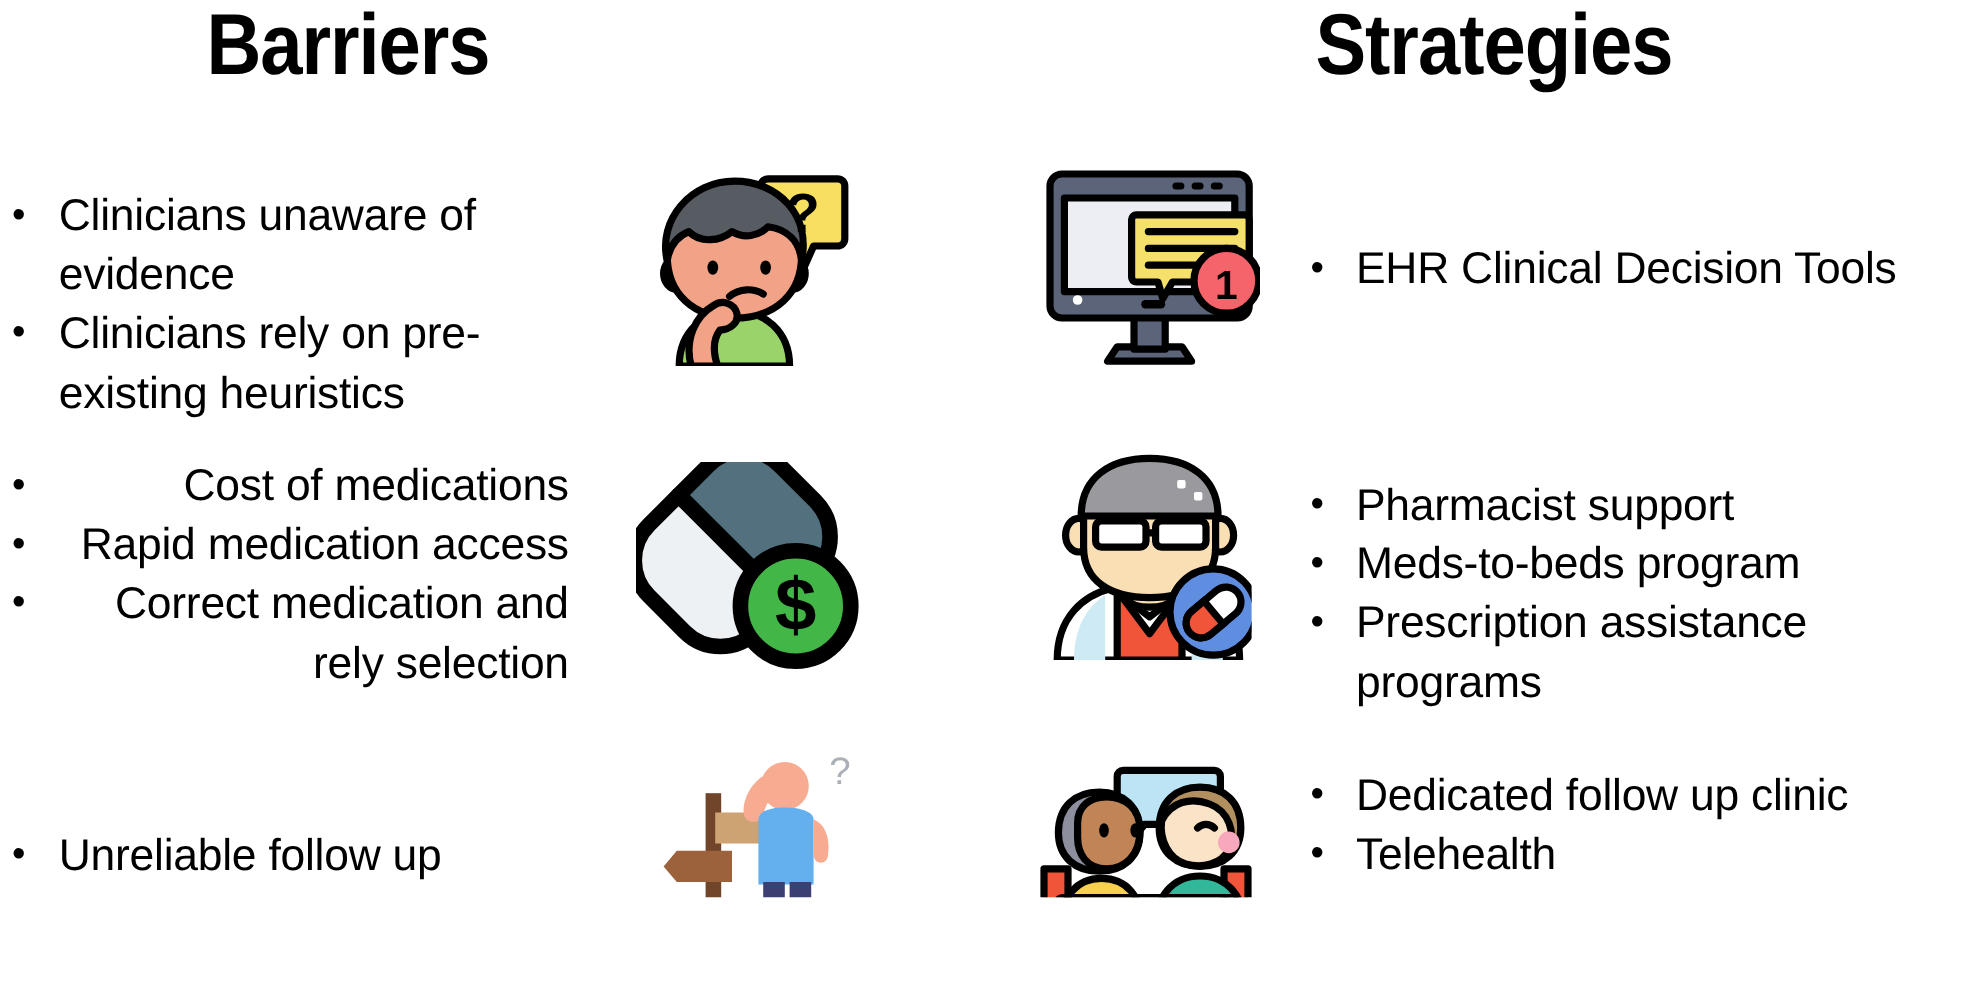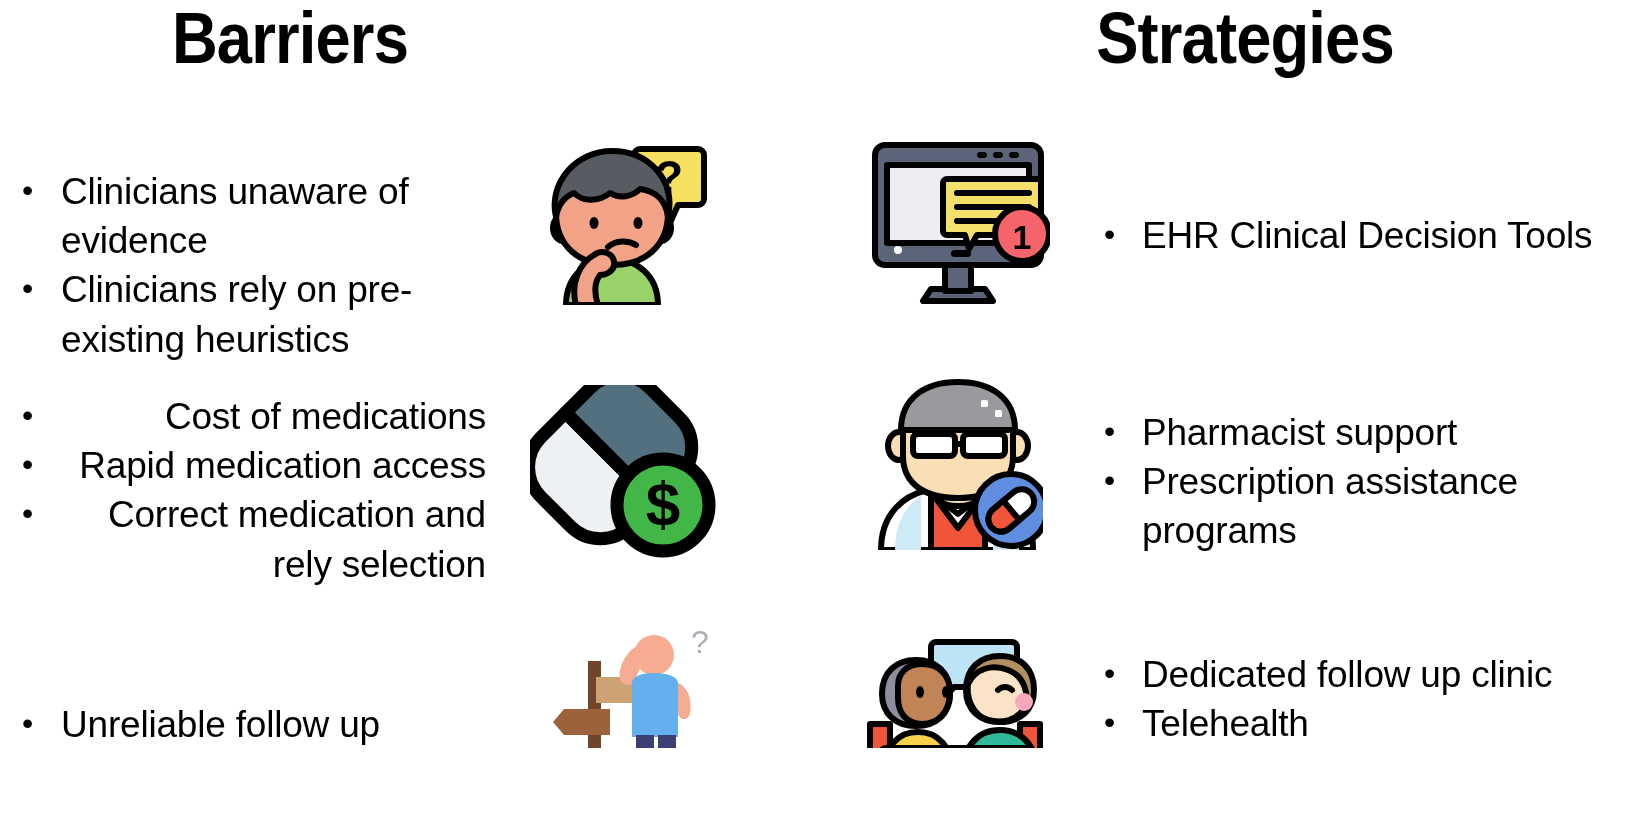--- a/index.html
+++ b/index.html
@@ -31,21 +31,21 @@
     color: #000000;
     white-space: nowrap;
     transform: scaleX(0.88);
   }
   #title-barriers { left: 0px;    top: 2px; width: 580px; text-align: center; }
   #title-strategies { left: 950px; top: 2px; width: 590px; text-align: center; }
 
   
   .bullet-list {
     position: absolute;
-    margin: 12px;
+    margin: 0;
     padding: 0;
     list-style: none;
   }
   .bullet-item {
     position: relative;
     padding-left: 45px;
     font-size: 37px;
     line-height: 1.33;
     color: #000000;
     font-family: "Liberation Sans", sans-serif;
@@ -108,20 +108,21 @@
   <ul class="bullet-list left-list" id="barriers-group-3">
     <li class="bullet-item">Unreliable follow up</li>
   </ul>
 
   <ul class="bullet-list right-list" id="strategies-group-1">
     <li class="bullet-item">EHR Clinical Decision Tools</li>
   </ul>
 
   <ul class="bullet-list right-list" id="strategies-group-2">
     <li class="bullet-item">Pharmacist support</li>
+    <li class="bullet-item">Meds-to-beds program</li>
     <li class="bullet-item">Prescription assistance programs</li>
   </ul>
 
   <ul class="bullet-list right-list" id="strategies-group-3">
     <li class="bullet-item">Dedicated follow up clinic</li>
     <li class="bullet-item">Telehealth</li>
   </ul>
 
   <div class="icon-box" id="icon-thinking-person">
     <svg viewBox="0 0 175 170" xmlns="http://www.w3.org/2000/svg">

